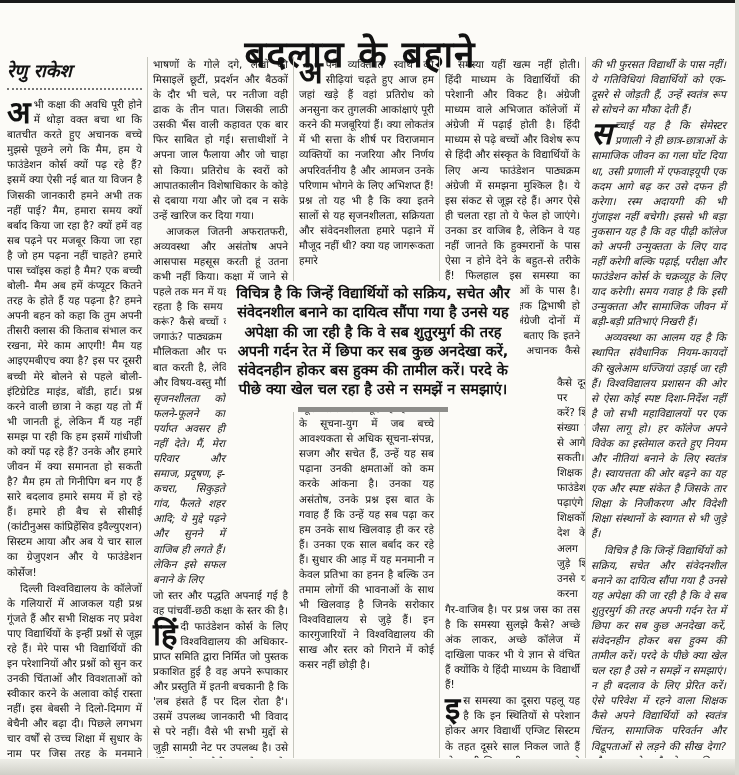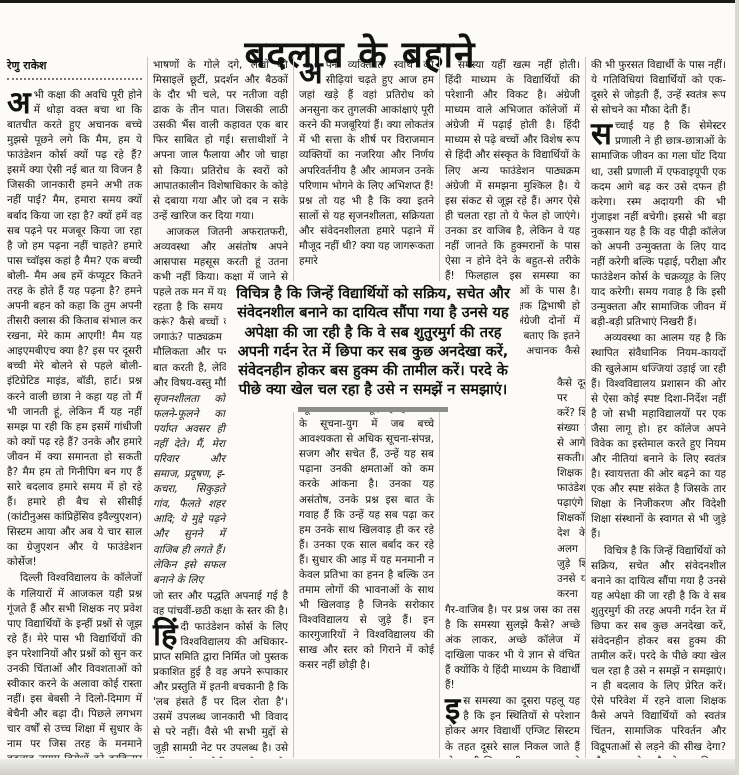--- a/index.html
+++ b/index.html
@@ -26,25 +26,26 @@
     display:flex;
   }
   .col{
     flex:1 1 0;box-sizing:border-box;
     padding:0 5px;
     border-right:1px solid #c6c6bd;
     overflow:hidden;
     text-align:justify;
     font-size:10.4px;line-height:1.45;
   }
-  .col:last-child{border-right:none;}
+  .col:last-child{border-right:none;font-style:italic;}
   .byline{
-    font-size:11px;font-weight:bold;text-align:left;
+    font-size:18px;font-weight:bold;text-align:left;
     padding:1px 0 4px 0;margin-bottom:7px;
     border-bottom:2px dotted #777;
+    font-style:italic;
   }
   p{margin:0 0 1px 0;}
   .indent{text-indent:13px;}
   .drop{
     float:left;
     font-size:31px;line-height:0.85;
     font-weight:bold;
     padding:2px 3px 0 0;
     font-family:"DejaVu Serif",serif;
   }

